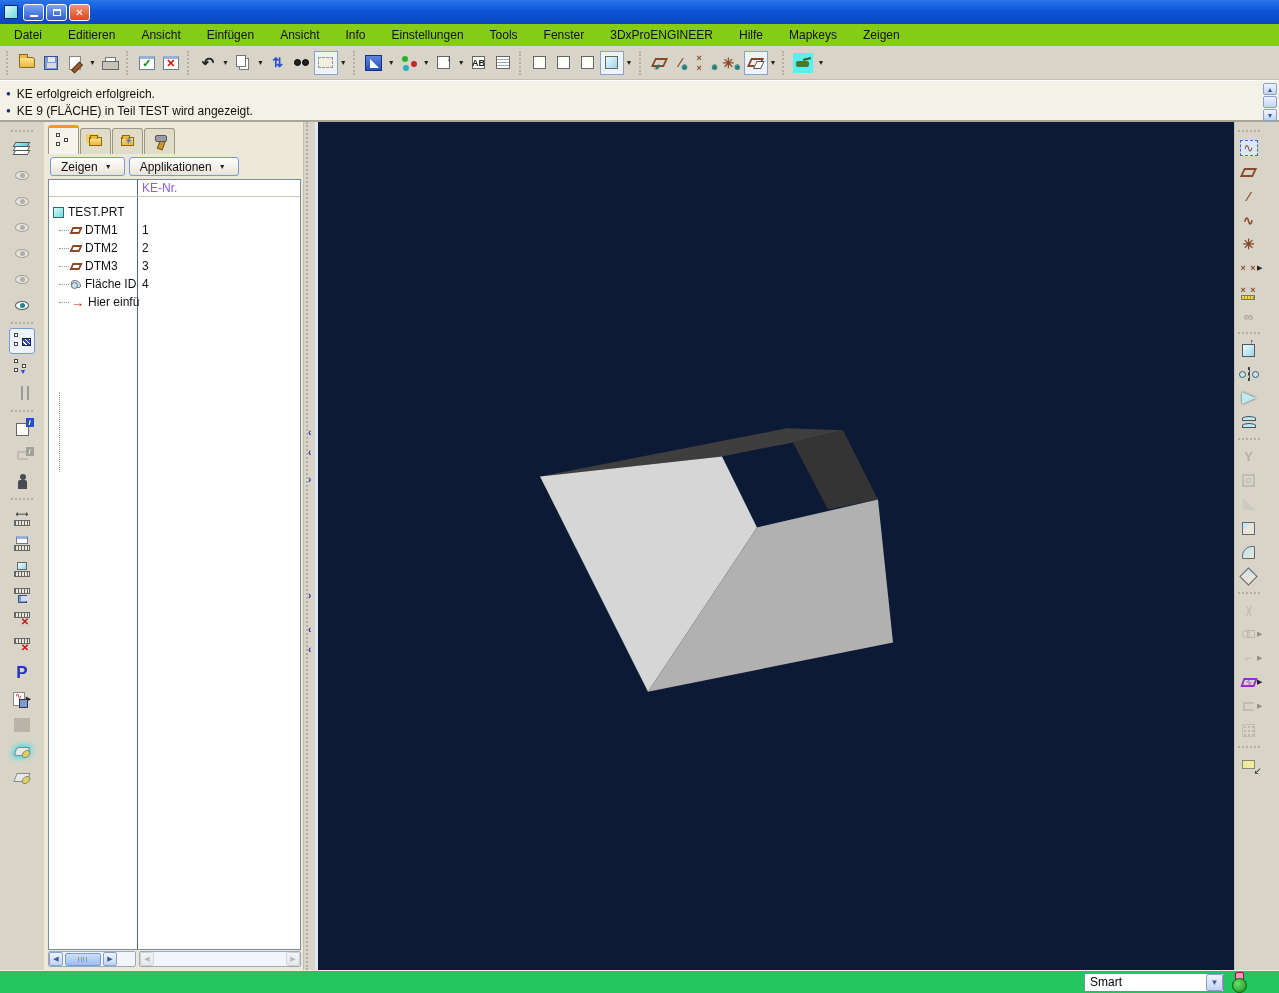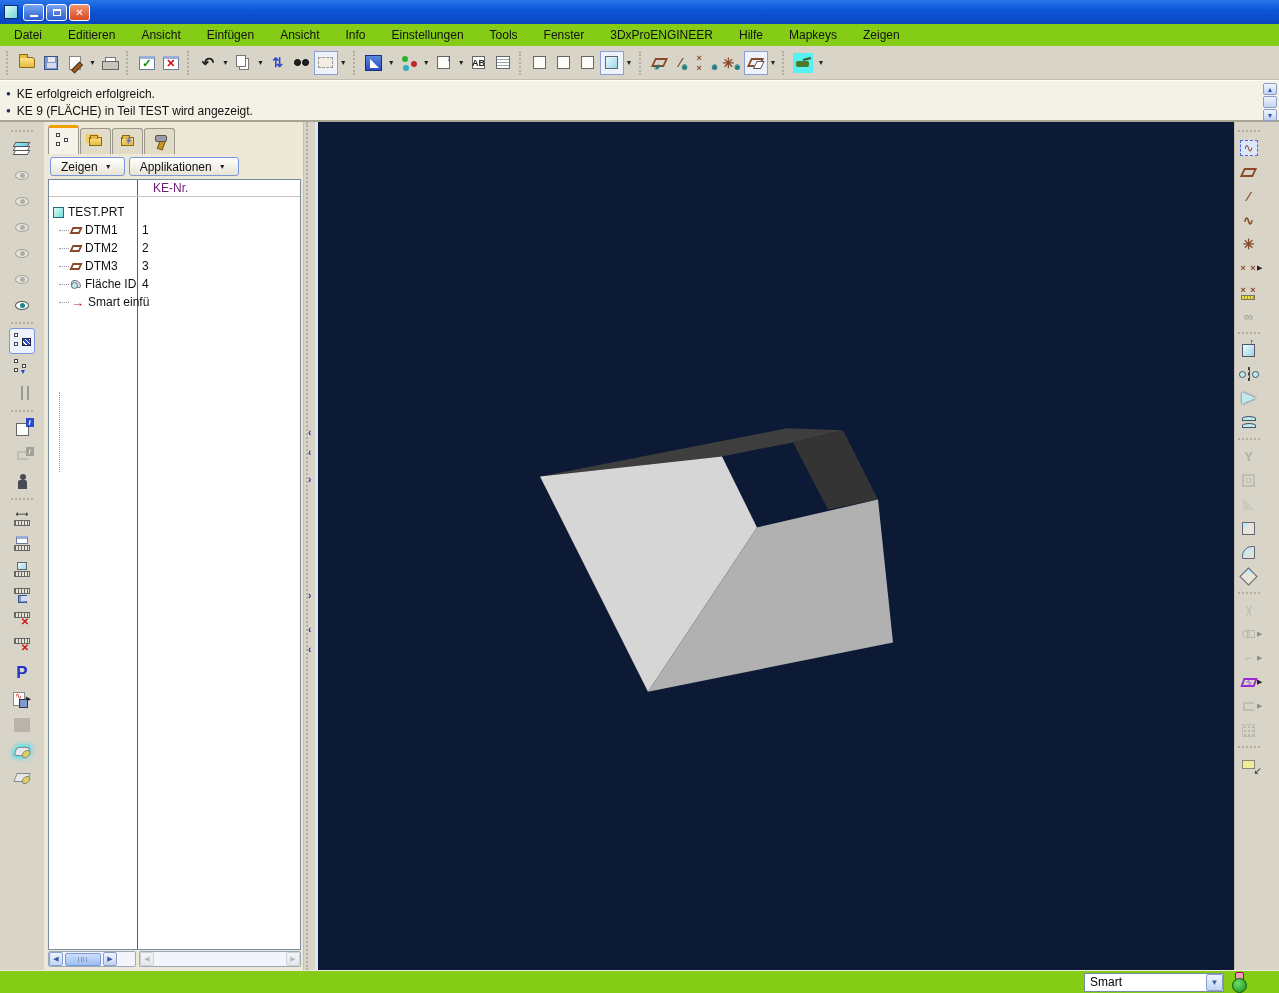--- a/index.html
+++ b/index.html
@@ -126,21 +126,21 @@
   .ic-folder.dbl { box-shadow:-3px -3px 0 0 #f4cc66; }
   .ic-folder.star::after { content:"✳"; position:absolute; left:3px; top:-2px; color:#2a4ad0; font-size:9px; }
   .ic-hammer { width:16px; height:16px; position:relative; }
   .ic-hammer::before { content:""; position:absolute; left:7px; top:2px; width:4px; height:12px; background:#c8962a; border:1px solid #7a5a1a; transform:rotate(20deg); }
   .ic-hammer::after { content:""; position:absolute; left:3px; top:1px; width:10px; height:5px; background:#9a9aa8; border:1px solid #555; border-radius:2px; }
   .navbtns { display:flex; gap:4px; margin:3px 0 3px 2px; }
   .xpbtn { height:19px; padding:0 10px; background:linear-gradient(180deg,#ffffff,#e8e4d4); border:1px solid #7a96df; border-radius:3px; display:flex; align-items:center; gap:5px; font-size:12px; color:#111; }
   .treebox { flex:1; background:#fff; border:1px solid #7a8aa0; position:relative; overflow:hidden; }
   .tree-divider { position:absolute; left:88px; top:0; bottom:0; border-left:1px solid #55607a; }
   .tree-header { height:17px; border-bottom:1px solid #c8c4b8; position:relative; }
-  .tree-header span { position:absolute; left:93px; top:1px; color:#701a75;margin-left:11px; }
+  .tree-header span { position:absolute; left:93px; top:1px; color:#8b5cf6; }
   .trow { height:18px; display:flex; align-items:center; position:relative; padding-left:4px; color:#111; white-space:nowrap; }
   .trow .tlabel { overflow:hidden; max-width:62px; }
   .trow .tval { position:absolute; left:93px; }
   .child { padding-left:22px; }
   .child::before { content:""; position:absolute; left:10px; top:9px; width:10px; border-top:1px dotted #9a96a8; }
   .vline { position:absolute; left:10px; top:212px; height:80px; border-left:1px dotted #9a96a8; }
   .ticon { margin-right:4px; flex:none; }
   .ic-part { width:11px; height:11px; background:linear-gradient(135deg,#d9fbfb,#74d8d8); border:1px solid #2a6a7a; }
   .tskew { width:10px; height:7px; border:2px solid #8a4a2a; transform:skewX(-25deg); }
   .ic-surf { width:10px; height:8px; border:1px solid #778; border-radius:3px 6px 2px 2px; background:#dfe3ea; position:relative; }
@@ -190,21 +190,21 @@
   .ic-trim { font-size:12px; color:#888; font-weight:bold; }
   .ic-bblend { width:14px; height:9px; border:2px solid #9a2ad0; transform:skewX(-20deg); color:#9a2ad0; font-size:8px; display:flex; align-items:center; justify-content:center; }
   .ic-extend { width:11px; height:9px; border:2px solid #999; border-right:none; }
   .ic-pattern { width:13px; height:13px; border:1px solid #999; background:radial-gradient(#888 1px, transparent 1px); background-size:4px 4px; }
   .ic-style { width:13px; height:9px; background:#f0ec9a; border:1px solid #887; position:relative; }
   .ic-style::after { content:"↙"; position:absolute; right:-8px; bottom:-8px; color:#333; font-size:10px; }
 
   .rightgutter { width:17px; background:#d8d4c8; }
 
   
-  .statusbar { height:23px; background:#84cc16; display:flex; align-items:center; justify-content:flex-end; padding-right:34px; gap:8px; border-top:1px solid #efece0; }
+  .statusbar { height:23px; background:#22c55e; display:flex; align-items:center; justify-content:flex-end; padding-right:34px; gap:8px; border-top:1px solid #efece0; }
   .combo { width:140px; height:19px; background:#fff; border:1px solid #7a8aa0; display:flex; align-items:center; justify-content:space-between; padding-left:5px; }
   .combo-btn { width:17px; height:17px; background:linear-gradient(180deg,#f0f4fc,#c2d4f2); border:1px solid #8aa0cc; border-radius:2px; color:#3a5aa8; font-size:8px; display:flex; align-items:center; justify-content:center; }
   .pawn { width:13px; height:20px; position:relative; }
   .pawn::before { content:""; position:absolute; left:3px; top:0; width:7px; height:7px; background:#f0a0b0; border:1px solid #a06; border-radius:2px; }
   .pawn::after { content:""; position:absolute; left:0; top:6px; width:13px; height:13px; border-radius:50%; background:radial-gradient(circle at 35% 35%, #6ae06a, #1a8a1a); border:1px solid #0a5a0a; }
 </style>
 </head>
 <body>
 
 <div class="titlebar">
@@ -536,21 +536,21 @@
         <span class="tlabel">DTM3</span>
         <span class="tval">3</span>
       </div>
       <div class="trow child">
         <span class="ticon ic-surf"></span>
         <span class="tlabel">Fläche ID</span>
         <span class="tval">4</span>
       </div>
       <div class="trow child">
         <span class="ticon ic-insert">→</span>
-        <span class="tlabel">Smart einfü</span>
+        <span class="tlabel">Hier einfü</span>
       </div>
     </div>
     <div class="treescroll">
       <div class="hscroll hs1">
         <div class="sbtn">◀</div>
         <div class="thumb">||||</div>
         <div class="sbtn">▶</div>
       </div>
       <div class="hscroll hs2">
         <div class="sbtn gray">◀</div>

